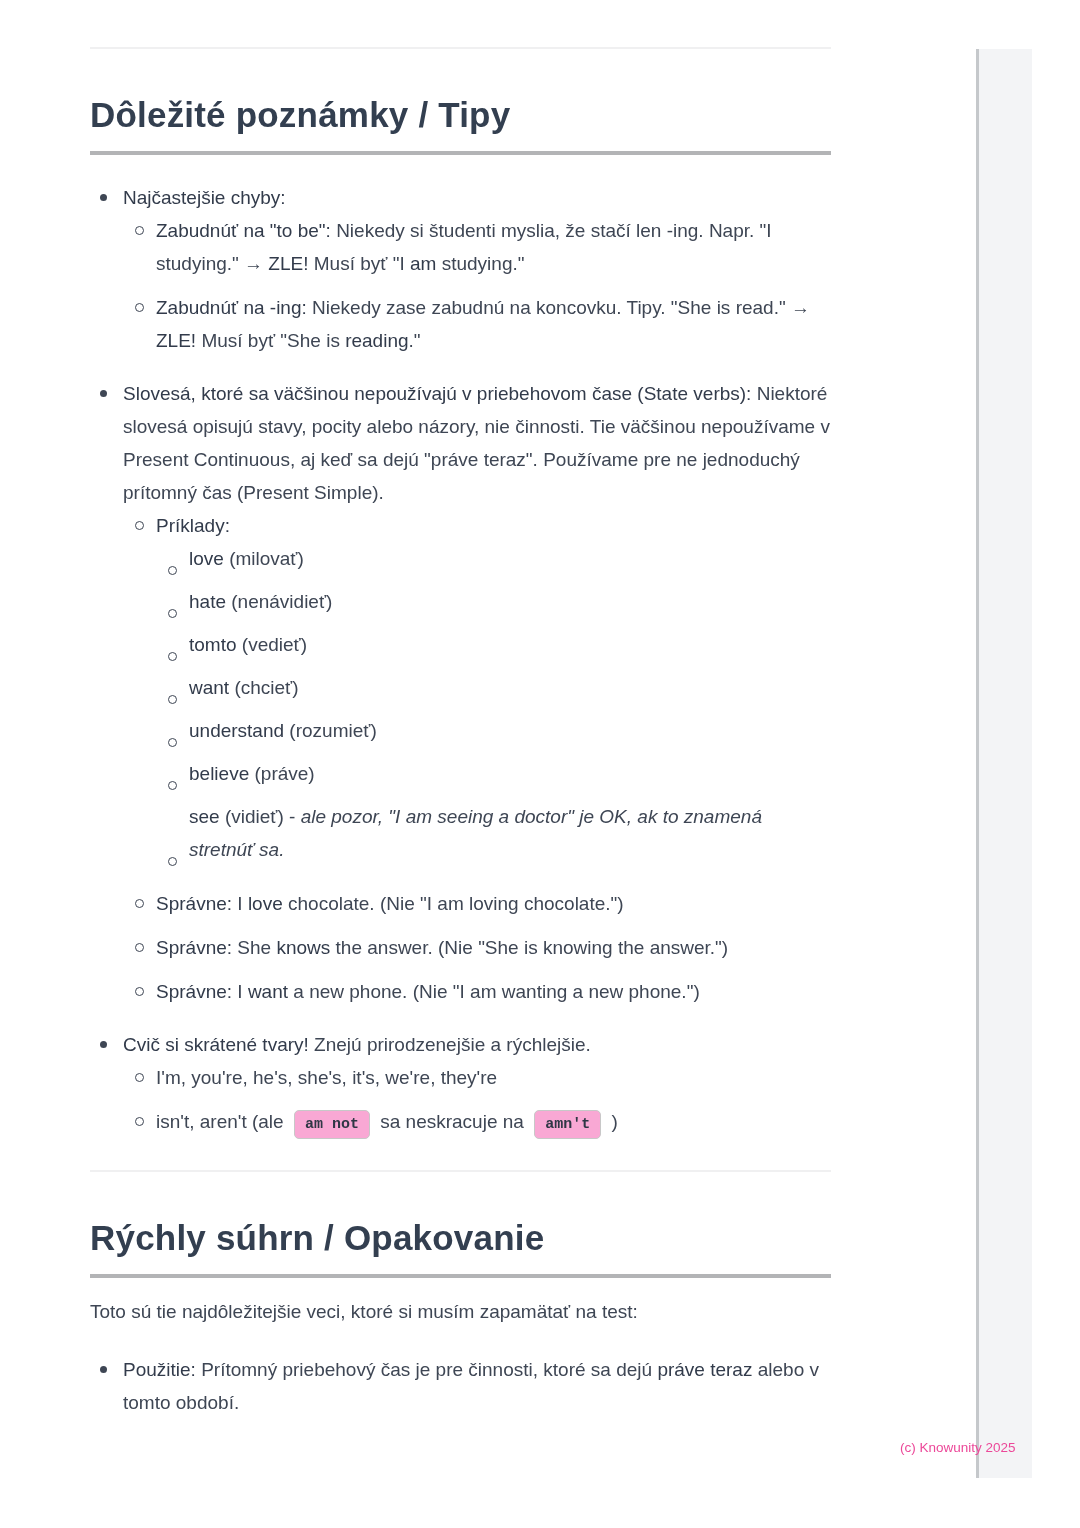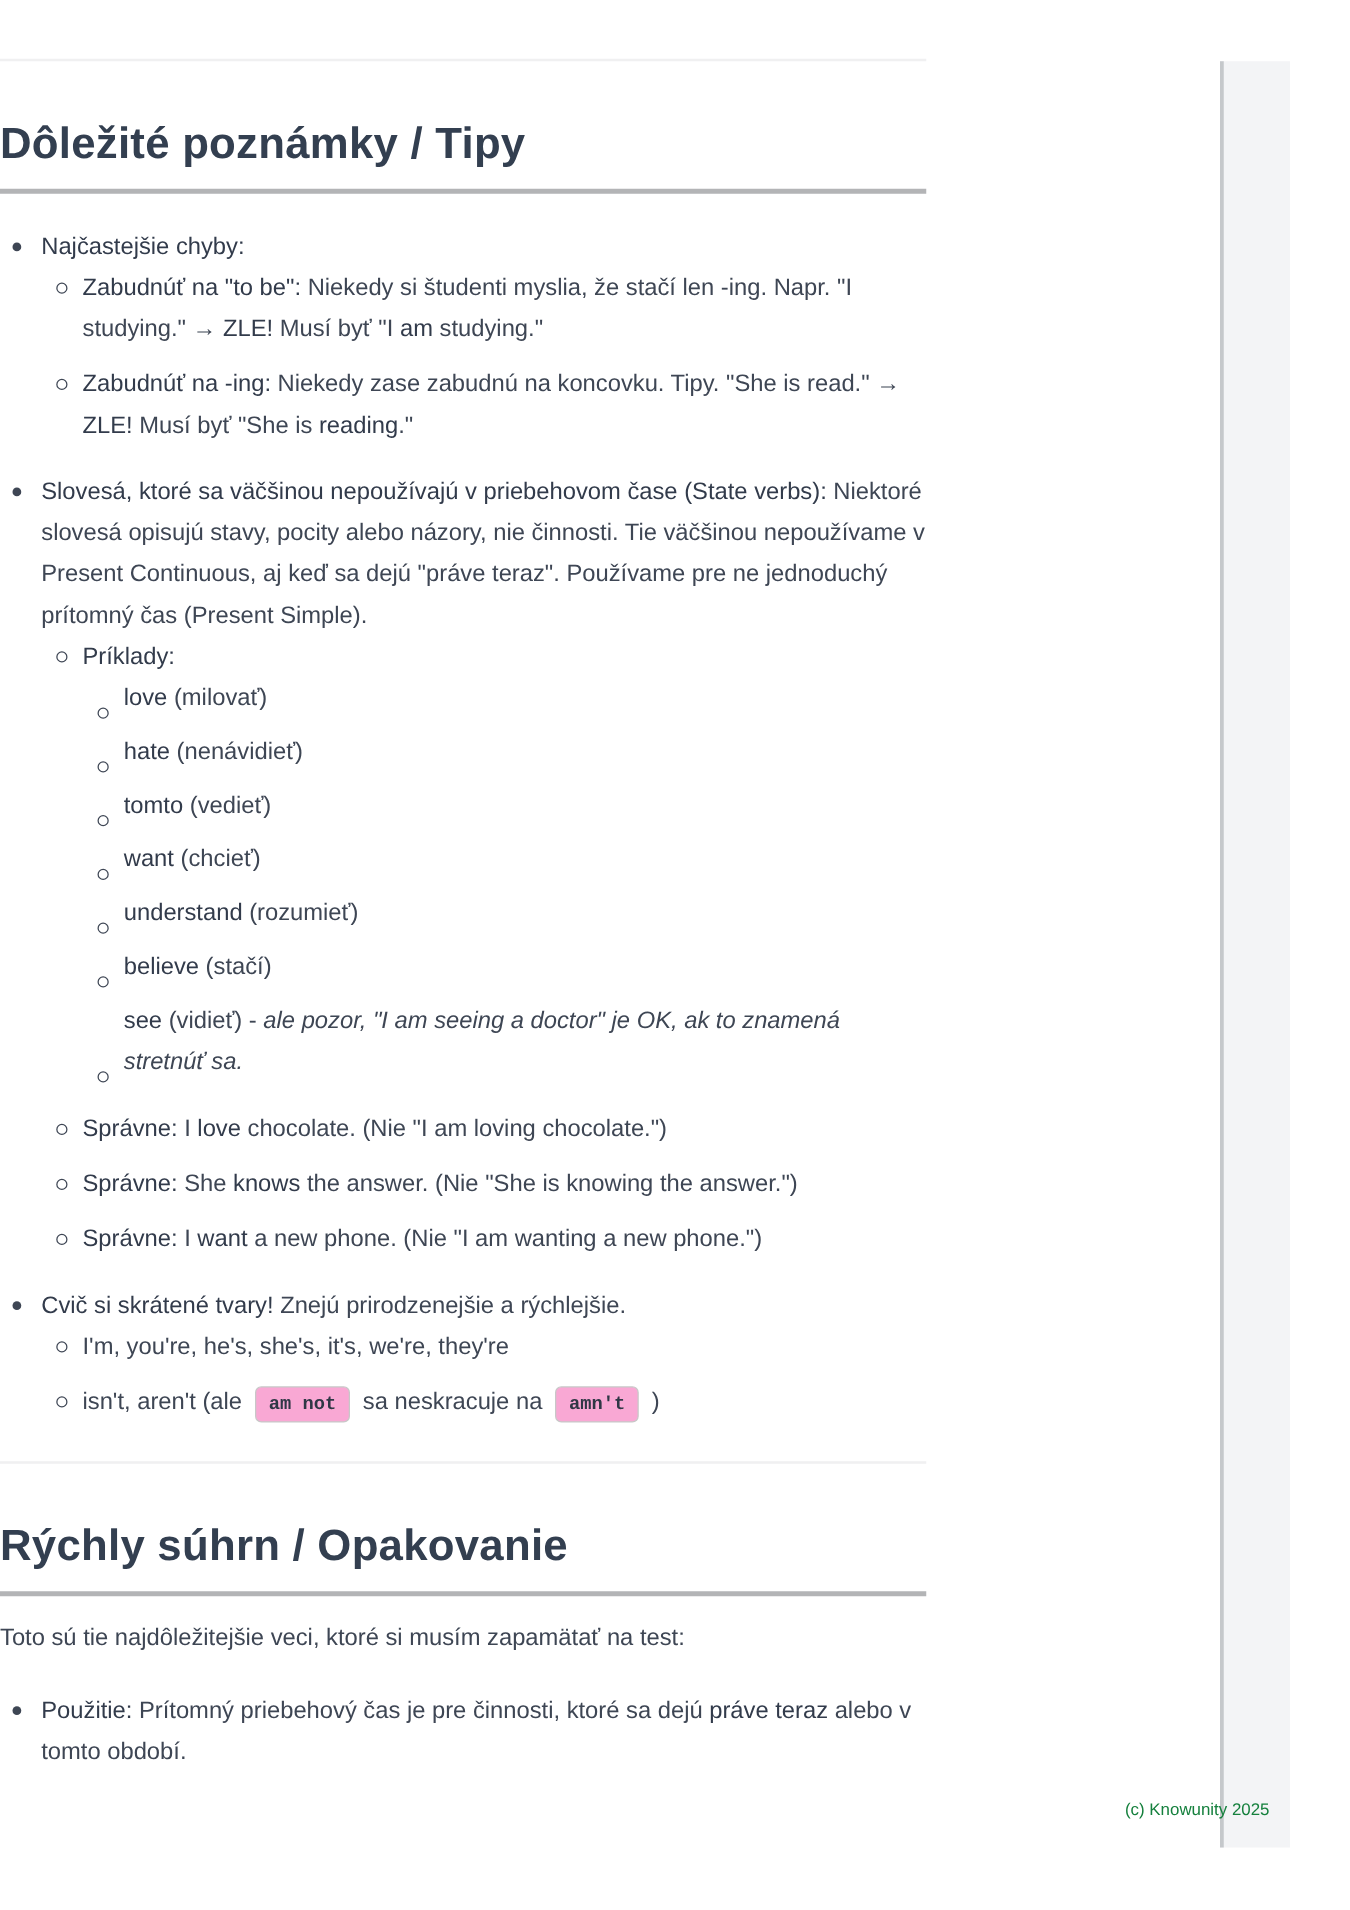--- a/index.html
+++ b/index.html
@@ -6,20 +6,21 @@
   body {
     width:1080px; height:1528px;
     background:#ffffff;
     font-family:"Liberation Sans","DejaVu Sans",sans-serif;
     color:#3e4654;
     position:relative;
     overflow:hidden;
   }
   .content {
     position:relative;
+    margin-left:90px;
     width:741px;
     font-size:19px;
     line-height:33px;
     z-index:3;
   }
   .hr-light { height:2px; background:#f0f0f1; }
   .hr-top  { margin-top:47px; }
   .hr-mid  { margin-top:20px; }
   h1, h2 {
     font-size:35px; line-height:42px; font-weight:700;
@@ -65,21 +66,21 @@
     position:absolute; left:976px; top:49px;
     width:56px; height:1429px;
     background:#f3f4f6;
     border-left:3px solid #c5c8cb;
     box-sizing:border-box;
     z-index:1;
   }
   .watermark {
     position:absolute; top:1439px; left:900px;
     font-size:13.5px; line-height:17px;
-    color:#15803d; z-index:2;
+    color:#ec4899; z-index:2;
     white-space:nowrap;
   }
 </style>
 </head>
 <body>
 
 <div class="content">
 
   <div class="hr-light hr-top"></div>
 
@@ -145,21 +146,21 @@
                 </li>
                 <li>
                   <span class="marker circle"></span>
                   <div class="li-body">
                       <p class="line"><span class="b">understand</span><span> (rozumieť)</span></p>
                     </div>
                 </li>
                 <li>
                   <span class="marker circle"></span>
                   <div class="li-body">
-                      <p class="line"><span class="b">believe</span><span> (stačí)</span></p>
+                      <p class="line"><span class="b">believe</span><span> (práve)</span></p>
                     </div>
                 </li>
                 <li>
                   <span class="marker circle"></span>
                   <div class="li-body">
                       <p class="line"><span class="b">see</span><span> (vidieť) - </span><span class="it">ale pozor, "I am seeing a doctor" je OK, ak to znamená stretnúť sa.</span></p>
                     </div>
                 </li>
               </ul>
             </div>

